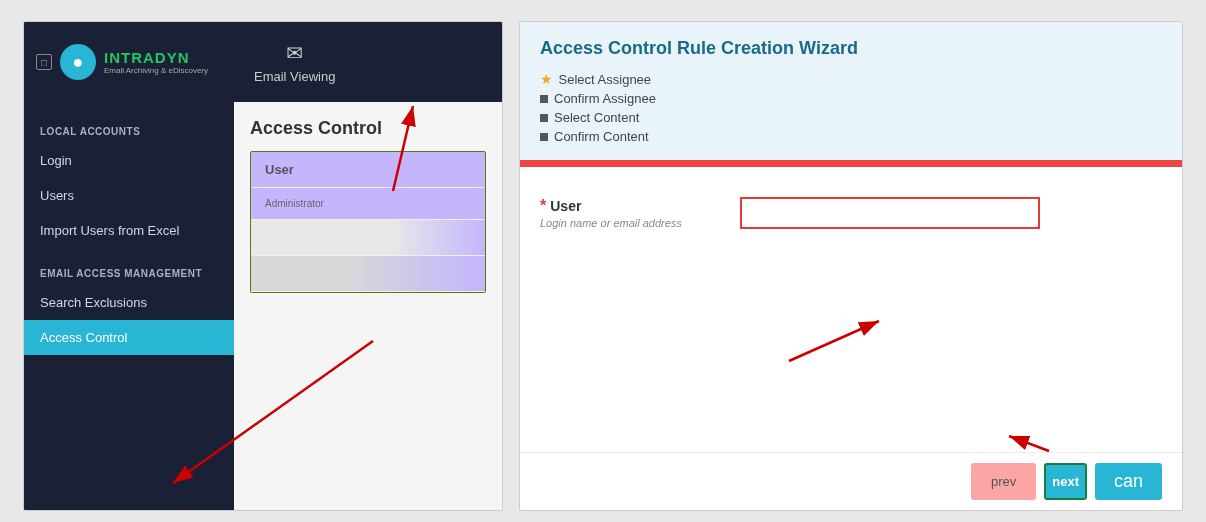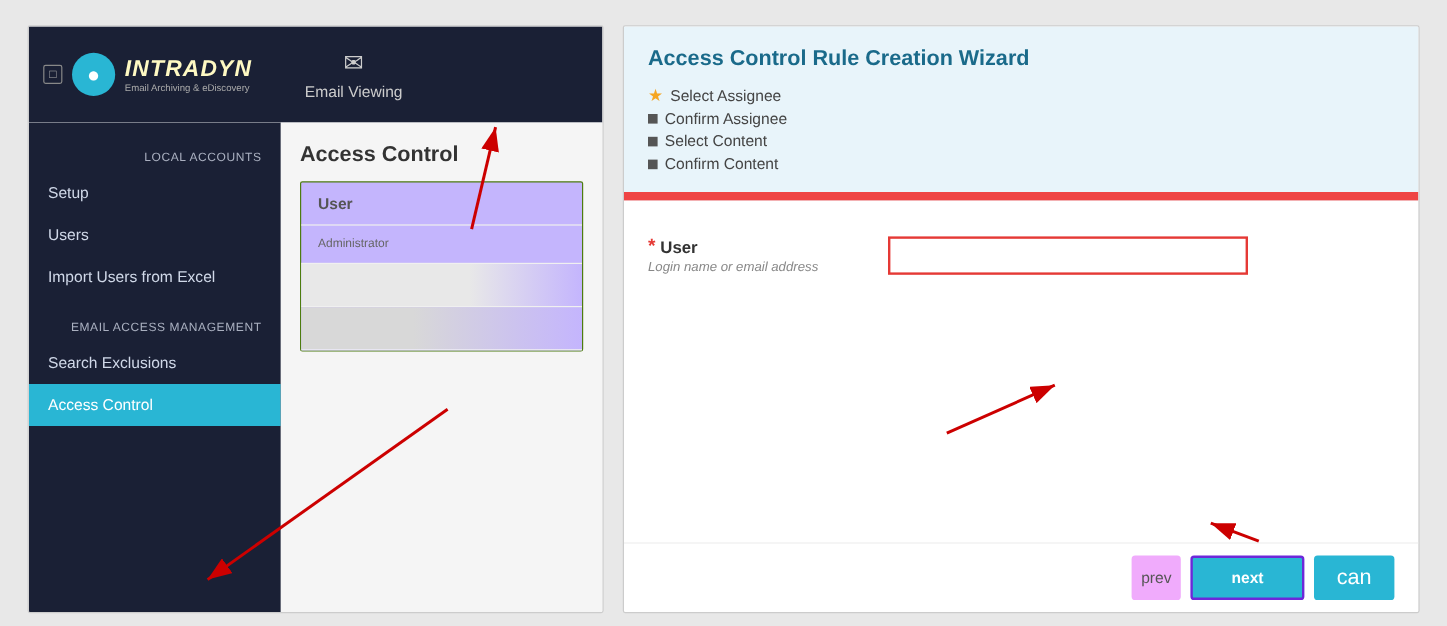--- a/index.html
+++ b/index.html
@@ -62,25 +62,24 @@
     }
     .logo-icon {
       color: white;
       font-size: 18px;
     }
     .logo-text-area {
       display: flex;
       flex-direction: column;
     }
     .logo-title {
-      color: #fef9c3;
-      font-size: 19px;
+      color: #22c55e;
+      font-size: 15px;
       font-weight: bold;
       letter-spacing: 1px;
-      font-style: italic;
     }
     .logo-subtitle {
       color: #aaa;
       font-size: 8px;
     }
     .nav-items {
       display: flex;
       align-items: stretch;
       flex: 1;
     }
@@ -129,24 +128,23 @@
       width: 210px;
       background: #1a2035;
       color: white;
       padding: 16px 0;
       flex-shrink: 0;
       overflow-y: auto;
     }
     .sidebar-section-title {
       color: #aab0c0;
       font-size: 10px;
-      font-weight: normal;
+      font-weight: bold;
       padding: 8px 16px 6px 16px;
       letter-spacing: 0.5px;
-      text-align: right;
     }
     .sidebar-item {
       padding: 10px 16px;
       color: #d0d8e8;
       font-size: 13px;
       cursor: pointer;
     }
     .sidebar-item.active {
       background: #29b6d4;
       color: white;
@@ -282,32 +280,32 @@
       outline: none;
     }
     .wizard-footer {
       padding: 10px 20px;
       display: flex;
       justify-content: flex-end;
       gap: 8px;
       border-top: 1px solid #eee;
     }
     .btn-prev {
-      padding: 8px 8px;
-      background: #f0abfc;
+      padding: 8px 20px;
+      background: #fca5a5;
       border: none;
       border-radius: 3px;
       cursor: pointer;
       font-size: 13px;
       color: #555;
     }
     .btn-next {
-      padding: 8px 32px;
+      padding: 8px 6px;
       background: #29b6d4;
-      border: 2px solid #6d28d9;
+      border: 2px solid #15803d;
       border-radius: 3px;
       cursor: pointer;
       font-size: 13px;
       color: white;
       font-weight: bold;
     }
     .btn-cancel {
       padding: 8px 19px;
       background: #29b6d4;
       border: none;
@@ -350,21 +348,21 @@
             <span class="nav-item-icon">✉</span>
             <span>Email Viewing</span>
           </div>
         </div>
       </div>
 
       <div class="main-area">
 
         <div class="sidebar">
           <div class="sidebar-section-title">LOCAL ACCOUNTS</div>
-          <div class="sidebar-item">Setup</div>
+          <div class="sidebar-item">Login</div>
           <div class="sidebar-item">Users</div>
           <div class="sidebar-item">Import Users from Excel</div>
 
           <div class="sidebar-section-title" style="margin-top:12px;">EMAIL ACCESS MANAGEMENT</div>
           <div class="sidebar-item">Search Exclusions</div>
           <div class="sidebar-item active">Access Control</div>
         </div>
 
         <div class="content-panel">
           <div class="content-title">Access Control</div>

